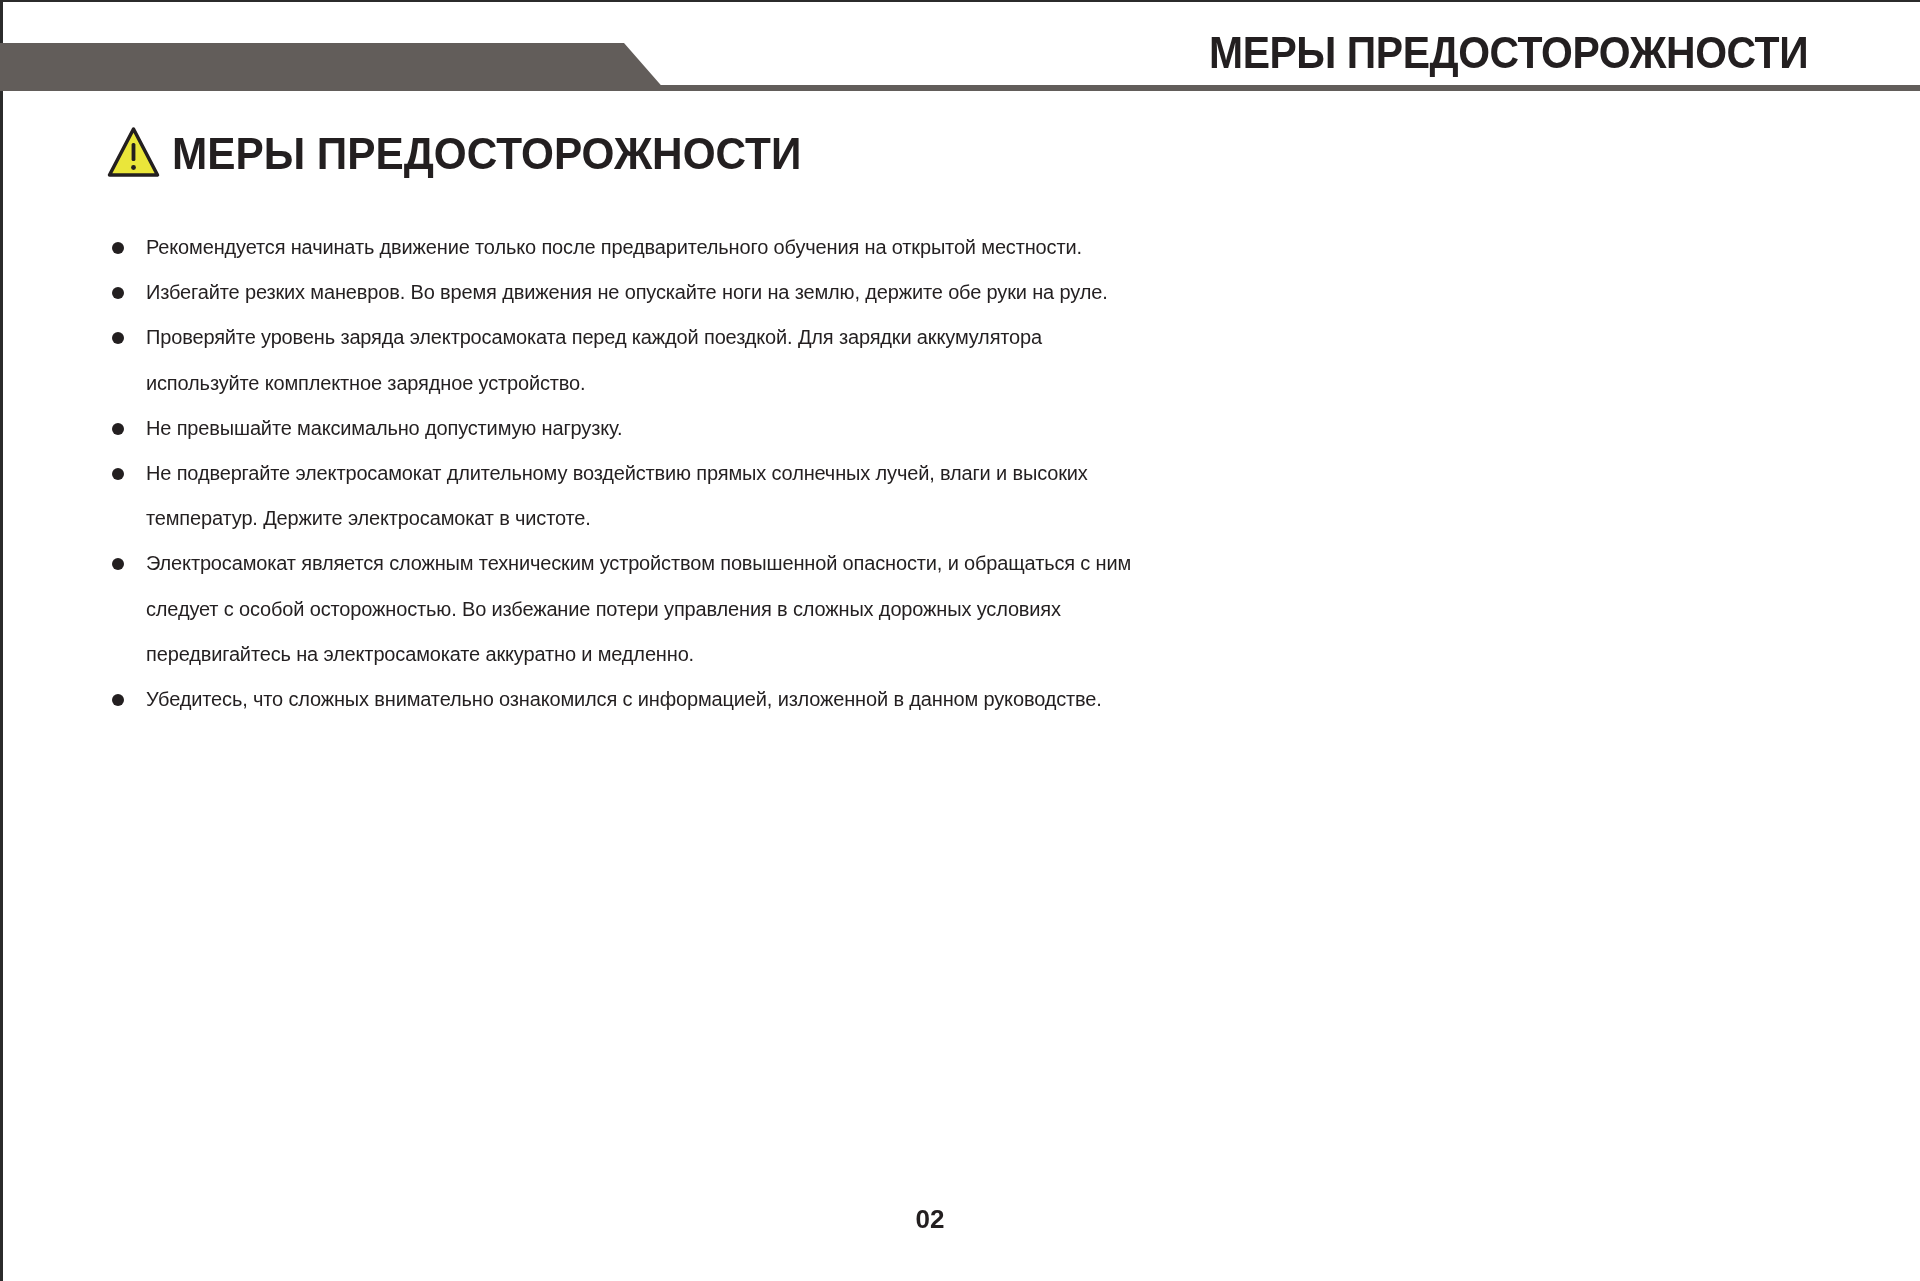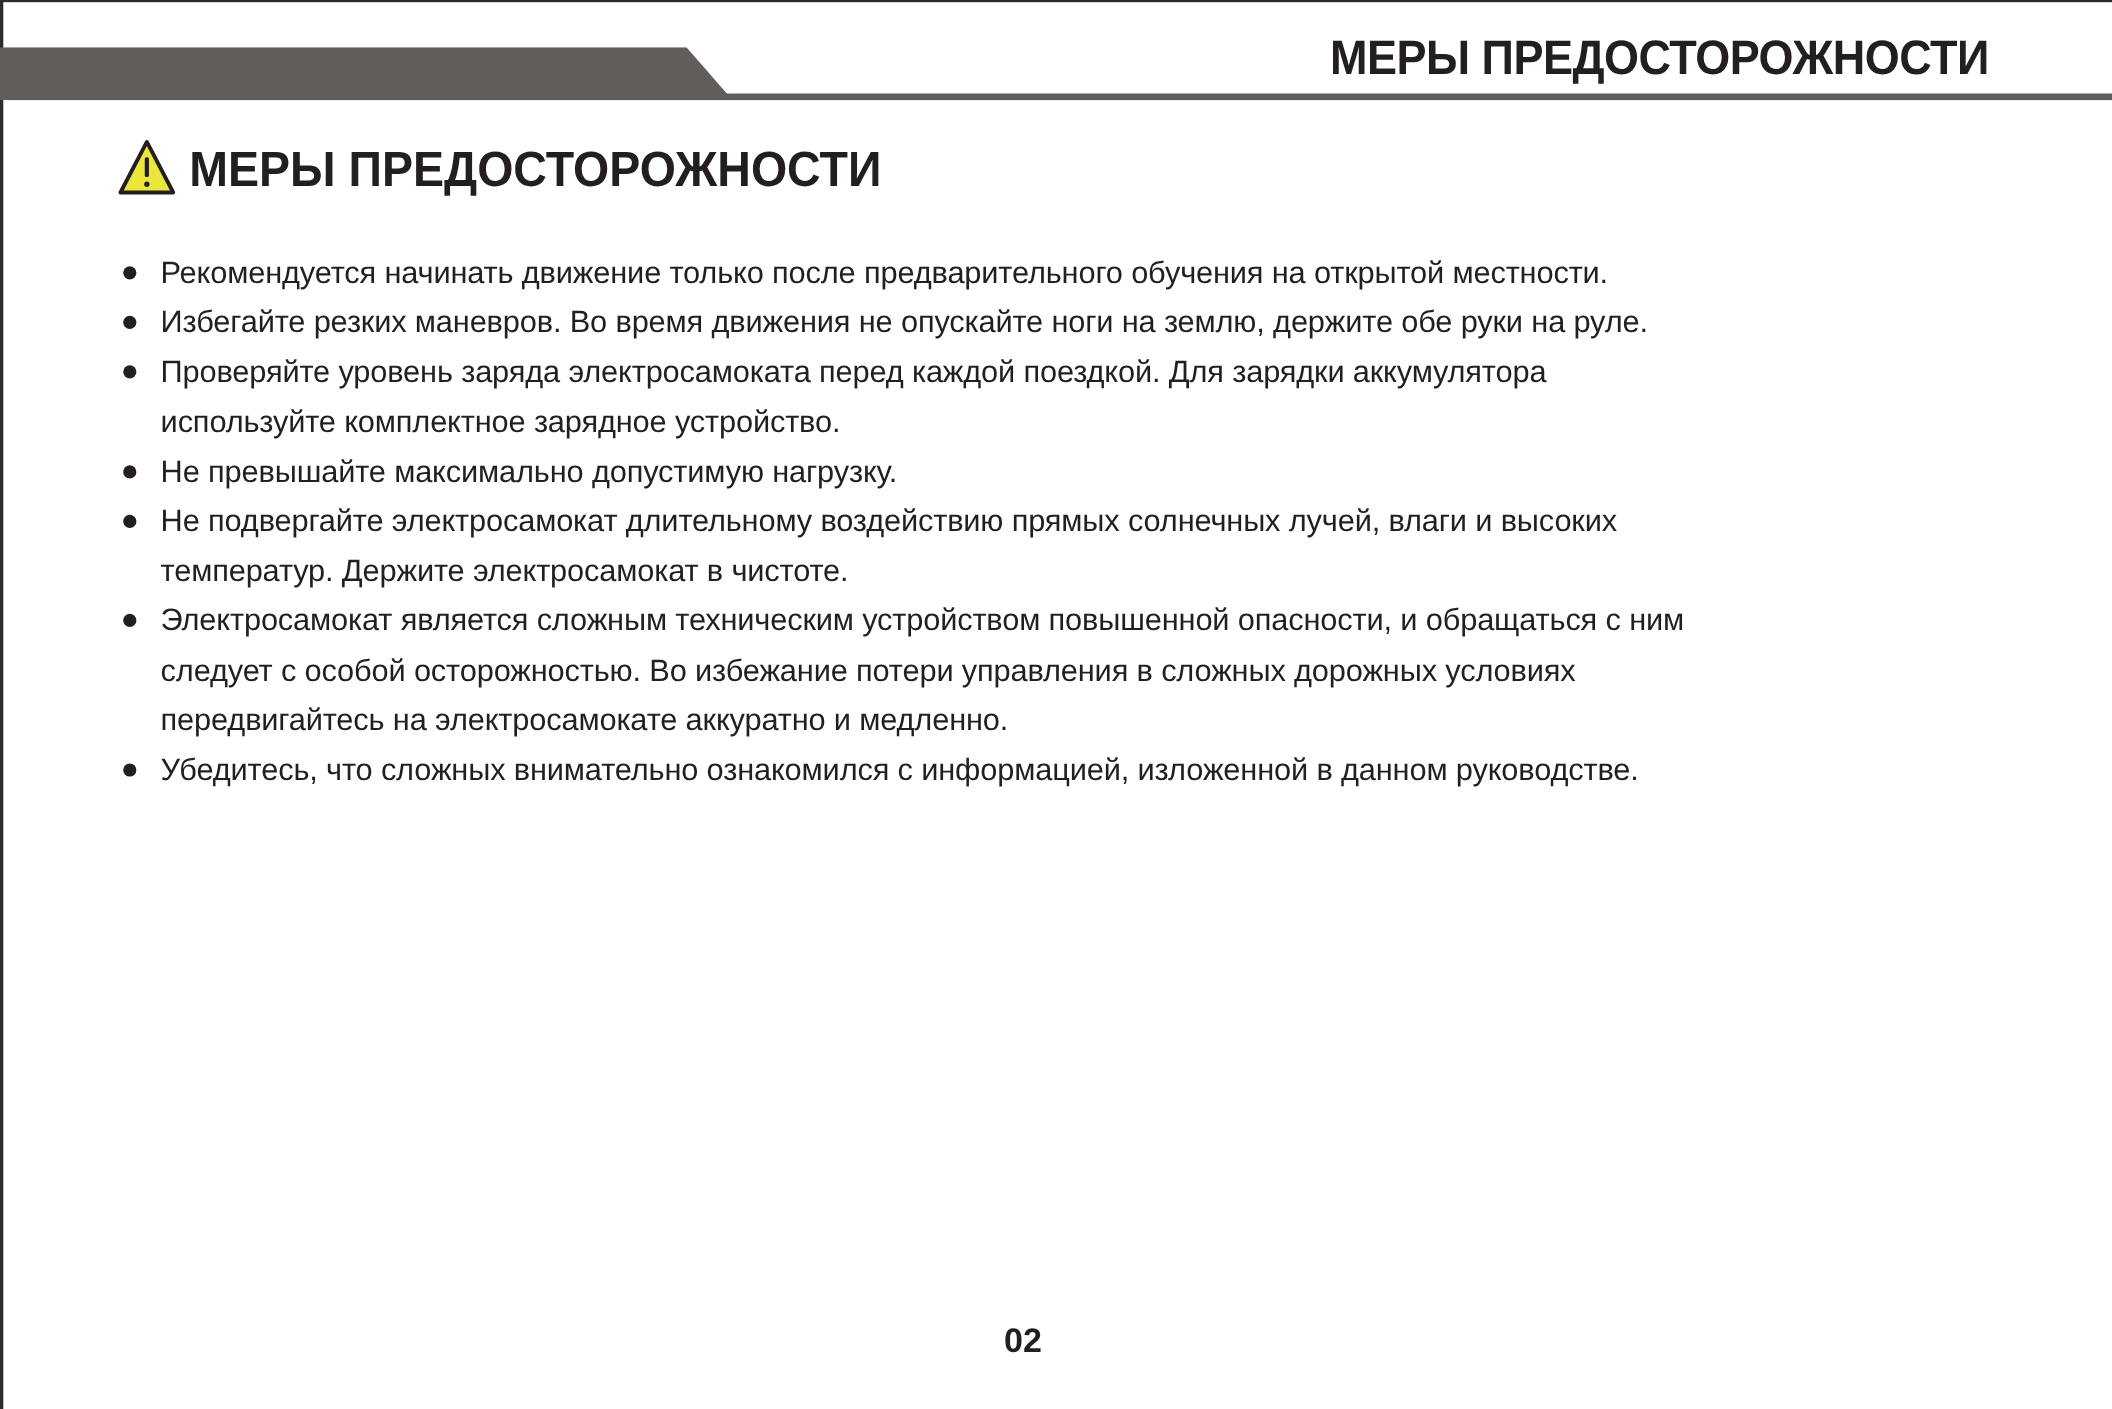--- a/index.html
+++ b/index.html
@@ -37,31 +37,31 @@
     font-size: 45px; font-weight: bold; white-space: nowrap;
     transform: scaleX(0.94); transform-origin: left center;
     line-height: 52px; margin-top: 4px;
   }
   .bullet-list {
     position: absolute; left: 108px; top: 225px; width: 1700px;
     margin: 0; padding: 0; list-style: none;
   }
   .bullet-item {
     position: relative; padding-left: 38px;
-    font-size: 28px; line-height: 45.2px;
+    font-size: 20px; line-height: 45.2px;
     letter-spacing: -0.15px;
   }
   .bullet-dot {
     position: absolute; left: 4px; top: 17px;
     width: 12px; height: 12px; border-radius: 50%; background: #231f20;
   }
   .bullet-text { white-space: pre-line; display: block; }
   .page-number {
     position: absolute; left: 0; width: 1860px; top: 1201px;
-    text-align: center; font-size: 31px; font-weight: bold; line-height: 36px;
+    text-align: center; font-size: 26px; font-weight: bold; line-height: 36px;
   }
 </style>
 </head>
 <body>
 
 <div class="page-frame"></div>
 
 <div class="header-band">
   <svg width="666" height="48" viewBox="0 0 666 48">
     <polygon points="0,0 624,0 666,48 0,48" fill="#625d5a"></polygon>

